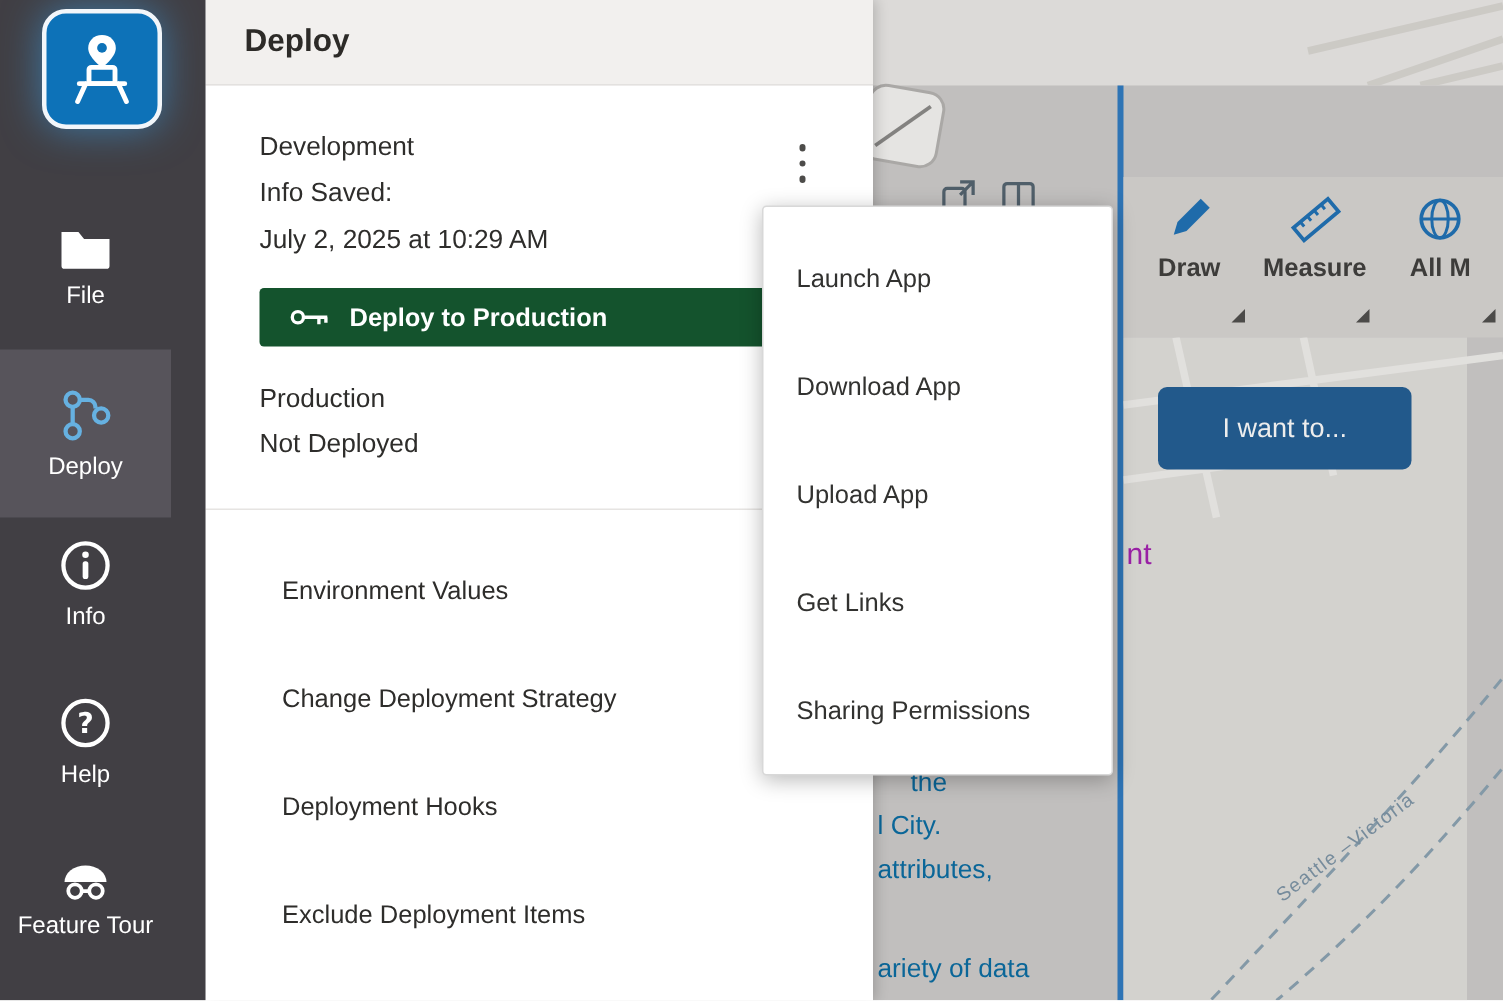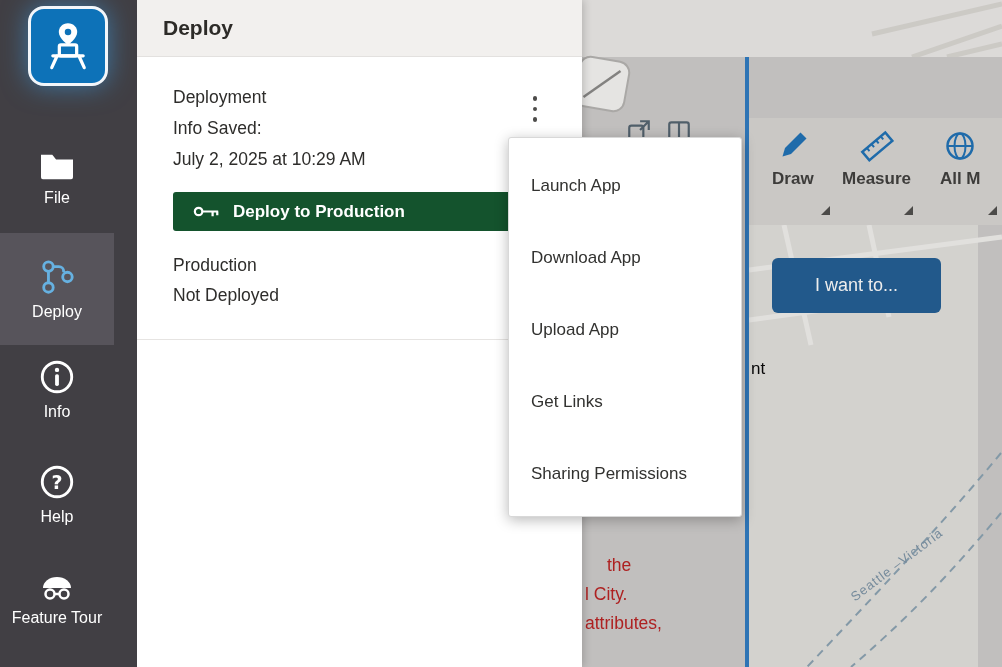--- a/index.html
+++ b/index.html
@@ -53,24 +53,24 @@
            display:flex;padding:10px 0 0 2px;box-sizing:border-box;}
   .tool{position:relative;width:88px;height:90px;display:flex;flex-direction:column;
         align-items:center;gap:5px;cursor:pointer;}
   .tool-label{font-size:17px;font-weight:700;color:#3b3a38;white-space:nowrap;}
   .corner{position:absolute;right:5px;bottom:3px;width:0;height:0;
           border-left:9px solid transparent;border-bottom:9px solid #4c4b49;}
   .map{position:absolute;left:167px;top:225px;width:229px;height:442px;background:#e3e1dd;}
   .iwt{position:absolute;left:23px;top:33px;width:169px;height:55px;background:#1e5b92;border:none;
        border-radius:6px;color:#fff;font-size:18px;display:flex;align-items:center;
        justify-content:center;cursor:pointer;}
-  .cut-label{position:absolute;left:2px;top:134px;font-size:17px;color:#000000;}
+  .cut-label{position:absolute;left:2px;top:134px;font-size:20px;color:#a21caf;}
   .ferry-label{position:absolute;left:92px;top:332px;transform:rotate(-37deg);font-size:13px;
                color:#7b93a5;letter-spacing:1px;white-space:nowrap;}
-  .frag{position:absolute;font-size:17.5px;color:#b91c1c;white-space:nowrap;margin-top:44px;}
+  .frag{position:absolute;font-size:17.5px;color:#0369a1;white-space:nowrap;}
   .dim{position:absolute;inset:0;background:rgba(80,80,80,.10);pointer-events:none;}
 </style>
 </head>
 <body>
 
 <div class="stage">
 
   <div class="viewer">
     <div class="v-header">
       <svg width="420" height="57">
@@ -144,21 +144,21 @@
 
     <div class="dim"></div>
   </div>
 
   <div class="panel">
     <div class="panel-header">
       <span class="panel-title">Deploy</span>
     </div>
 
     <div class="env">
-      <div>Deployment</div>
+      <div>Development</div>
       <div>Info Saved:</div>
       <div>July 2, 2025 at 10:29 AM</div>
     </div>
 
     <div class="kebab">
       <i></i>
         <i></i>
         <i></i>
     </div>
 
@@ -170,20 +170,26 @@
       <span>Deploy to Production</span>
     </button>
 
     <div class="prod">
       <div>Production</div>
       <div>Not Deployed</div>
     </div>
 
     <div class="divider"></div>
 
+    <div class="links">
+      <div class="plink">Environment Values</div>
+      <div class="plink">Change Deployment Strategy</div>
+      <div class="plink">Deployment Hooks</div>
+      <div class="plink">Exclude Deployment Items</div>
+    </div>
   </div>
 
   <div class="sidebar">
     <div class="logo">
       <svg viewBox="0 0 48 48" width="52" height="52">
         <path d="M10 33 h28 M14 33 l-5 11 M34 33 l5 11" stroke="#fff" stroke-width="3" fill="none" stroke-linecap="round"></path>
         <rect x="16" y="23" width="16" height="10" rx="1.5" fill="none" stroke="#fff" stroke-width="3"></rect>
         <path d="M24 3 c-5.2 0 -8.5 3.8 -8.5 8 c0 6 8.5 12 8.5 12 s8.5 -6 8.5 -12 c0 -4.2 -3.3 -8 -8.5 -8 z" fill="#fff"></path>
         <circle cx="24" cy="11" r="3" fill="#0d72b8"></circle>
       </svg>

